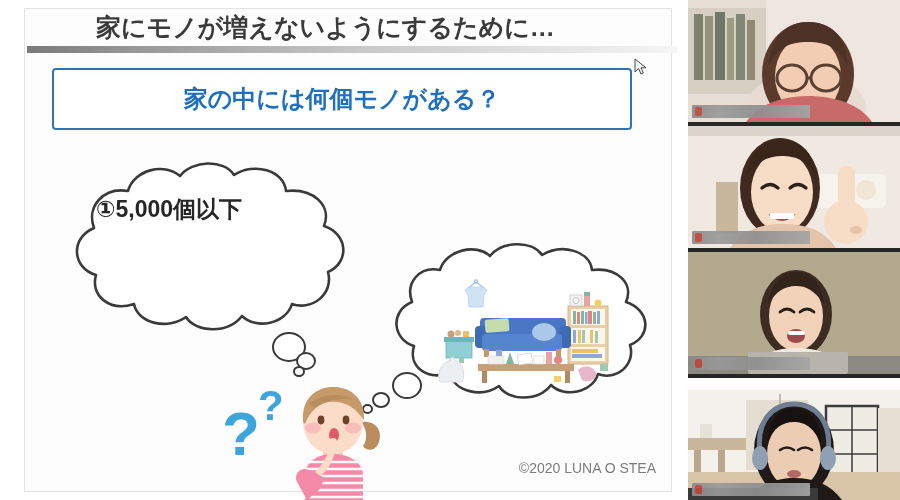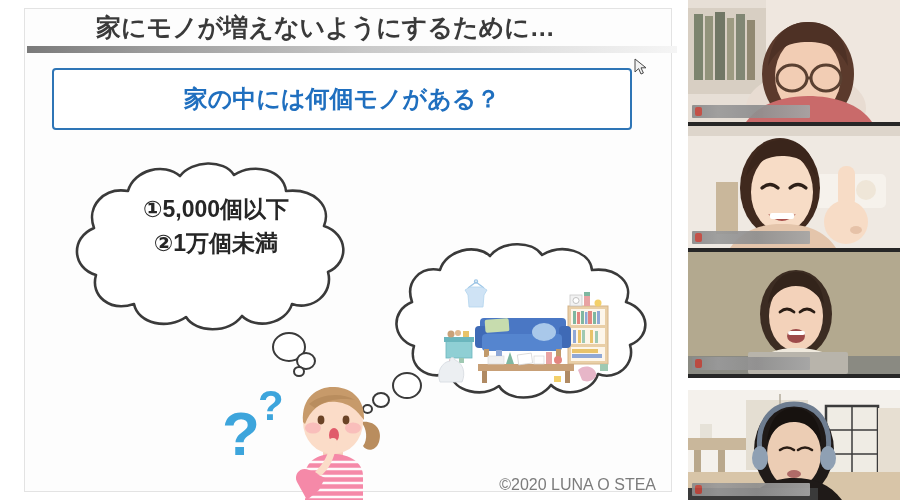--- a/index.html
+++ b/index.html
@@ -28,35 +28,35 @@
                display:flex; align-items:center; justify-content:center;
                font-size:24px; font-weight:bold; color:#1F6FBF; white-space:nowrap; }
 
   
   .cloud-svg { position:absolute; overflow:visible; }
   #cloud-left  { left:56px;  top:158px; width:310px; height:180px; }
   #cloud-right { left:372px; top:240px; width:300px; height:165px; }
 
   .opt-list { position:absolute; left:96px; top:192px; width:240px; }
   .opt-line { font-size:23px; font-weight:bold; color:#262626;
-              line-height:34px; white-space:nowrap;text-align:center; }
+              line-height:34px; white-space:nowrap; }
 
   .tail { position:absolute; border:2.6px solid #3a3a3a; border-radius:50%;
           background:#ffffff; }
 
   
   .room { position:absolute; left:432px; top:278px; width:190px; height:105px; }
 
   
   .girl { position:absolute; left:275px; top:378px; width:120px; height:122px; }
   .qmark { position:absolute; color:#3DA5DC; font-weight:bold; }
   #qm-big   { left:222px; top:398px; font-size:62px; }
   #qm-small { left:258px; top:382px; font-size:42px; }
 
-  .copyright { position:absolute; right:32px; bottom:6px; font-size:16px;
+  .copyright { position:absolute; right:32px; bottom:24px; font-size:14px;
                color:#7c7c7c; white-space:nowrap; }
 
   .cursor { position:absolute; left:634px; top:58px; width:14px; height:18px; }
 
   
   #video-panel { position:absolute; left:688px; top:0; width:212px; height:500px;
                  background:#262626; }
   .tile { position:relative; width:212px; overflow:hidden; background:#1c1c1c; }
   .tile-video { position:absolute; inset:0; }
   .tile.active { outline:3px solid #cdd63a; outline-offset:-3px; }
@@ -87,21 +87,20 @@
       <path fill="#ffffff" stroke="#3a3a3a" stroke-width="2.6" stroke-linejoin="round" d="M72,33 C78,12 108,4 124,18 C136,2 168,1 178,17
                C198,4 228,12 230,33 C258,30 276,48 268,68
                C292,76 294,104 272,114 C278,136 256,153 236,146
                C230,166 200,172 186,158 C172,176 140,175 130,159
                C112,172 82,166 78,146 C54,154 34,138 40,117
                C16,110 14,80 38,70 C30,48 48,29 72,33 Z"></path>
     </svg>
 
     <div class="opt-list">
       <div class="opt-line">①5,000個以下</div>
-      <div class="opt-line">②1万個未満</div>
     </div>
 
     <div class="tail" style="left:272px; top:332px; width:34px; height:30px;"></div>
     <div class="tail" style="left:296px; top:352px; width:20px; height:18px;"></div>
     <div class="tail" style="left:293px; top:366px; width:12px; height:11px;"></div>
 
     <svg id="cloud-right" class="cloud-svg" viewBox="0 0 300 165">
       <path fill="#ffffff" stroke="#3a3a3a" stroke-width="2.6" stroke-linejoin="round" d="M68,30 C74,10 104,3 118,16 C130,1 160,0 170,15
                C190,3 218,11 220,30 C246,27 262,44 254,62
                C278,70 280,96 258,105 C264,125 244,141 226,134

